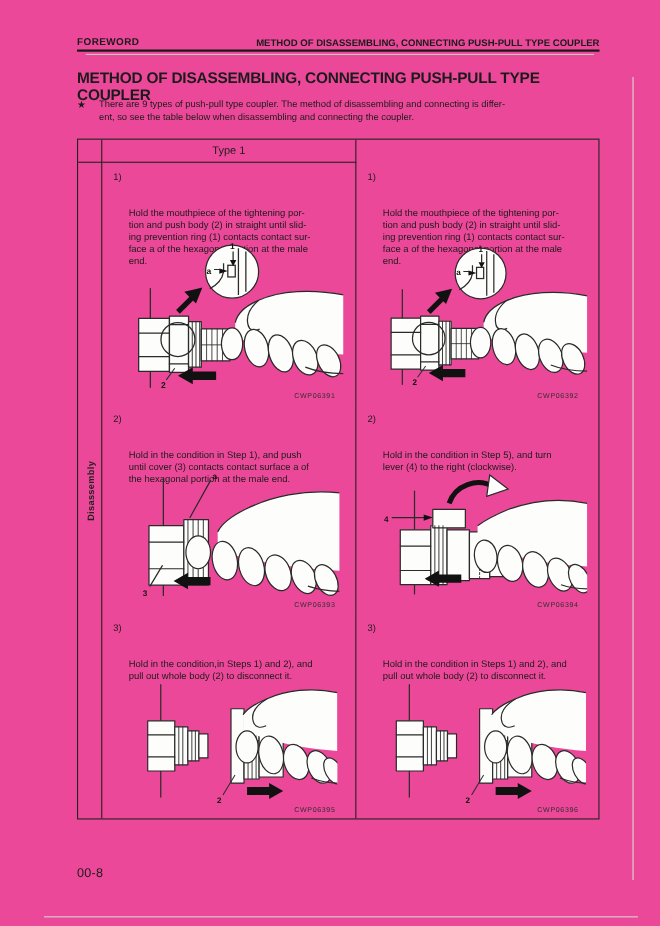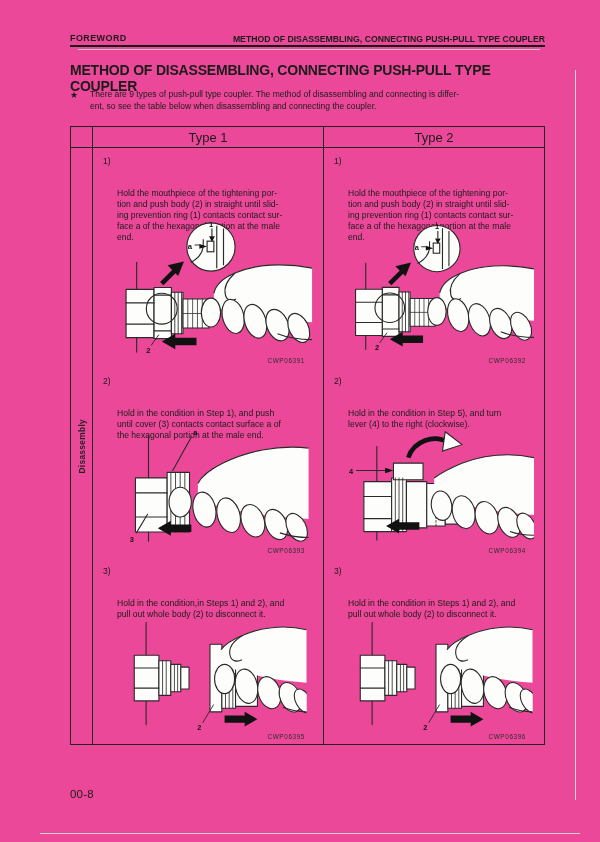--- a/index.html
+++ b/index.html
@@ -25,21 +25,21 @@
 
   
   .tbl {
     position:absolute; left:70px; top:126px; width:475px; height:619px;
     border:1.4px solid #222; box-sizing:border-box;
     display:grid; grid-template-columns:22px 231px 1fr; grid-template-rows:21px 220px 190px 1fr;
   }
   .cell { box-sizing:border-box; position:relative; }
   .br { border-right:1.2px solid #222; }
   .bb { border-bottom:1.4px solid #222; }
-  .thead { display:flex; align-items:center; justify-content:center; font-size:13px; }
+  .thead { display:flex; align-items:center; justify-content:center; font-size:10px; }
   .vcell { grid-column:1; grid-row:2 / 5; display:flex; align-items:center; justify-content:center; }
   .vlabel { writing-mode:vertical-rl; transform:rotate(180deg); font-size:8.4px; font-weight:700; letter-spacing:.3px; color:#222; }
 
   .step { padding:8px 8px 0 10px; overflow:hidden; }
   .step-text { display:flex; }
   .num { width:14px; flex:none; font-size:8.6px; line-height:11px; }
   .txt { flex:1; font-size:8.6px; line-height:11px; white-space:pre-line;margin-top:32px; }
   .h1 { height:62px; } .h2 { height:46px; } .h3 { height:40px; }
 
   .fig { position:relative; margin:0 2px 0 4px; }
@@ -220,21 +220,20 @@
 
   <div class="note">
     <div class="note-star">★</div>
     <div class="note-text">There are 9 types of push-pull type coupler.  The method of disassembling and connecting is differ-
 ent, so see the table below when disassembling and connecting the coupler.</div>
   </div>
 
   <div class="tbl">
     <div class="cell br bb"></div>
     <div class="cell br bb thead">Type 1</div>
-    <div class="cell bb thead">Type 2</div>
 
     <div class="cell br vcell">
       <span class="vlabel">Disassembly</span>
     </div>
 
     <div class="cell br step" style="grid-column:2; grid-row:2;">
       <div class="step-text h1">
         <span class="num">1)</span>
         <span class="txt">Hold the mouthpiece of the tightening por-
 tion and push body (2) in straight until slid-

